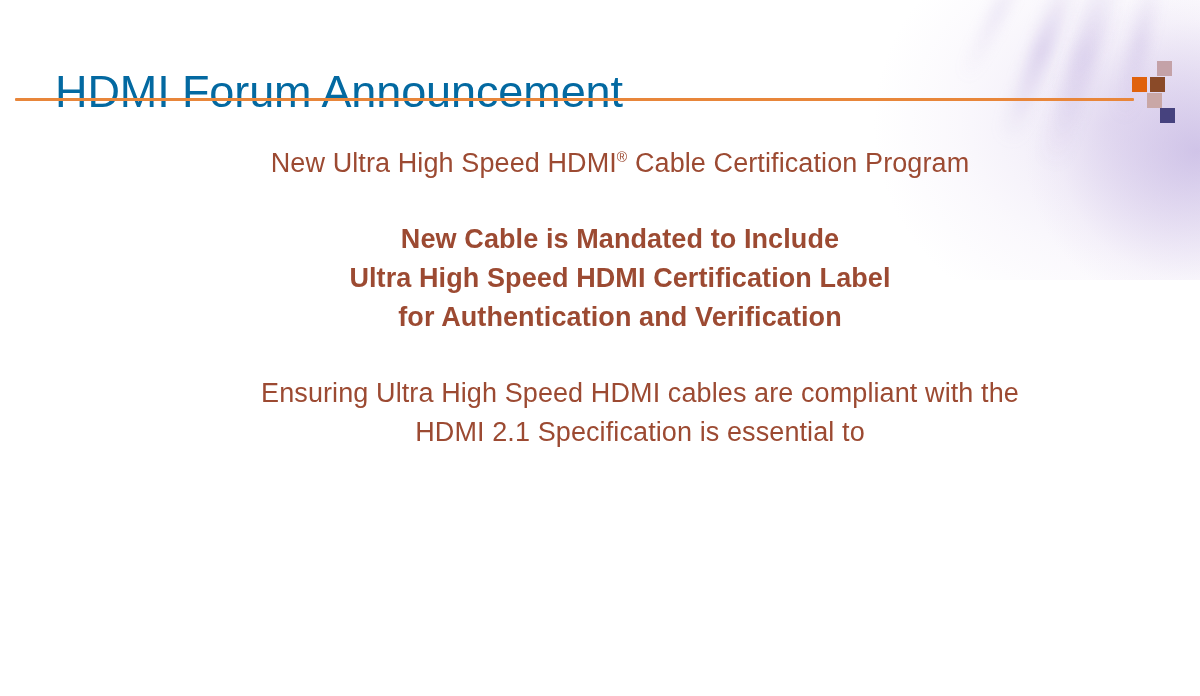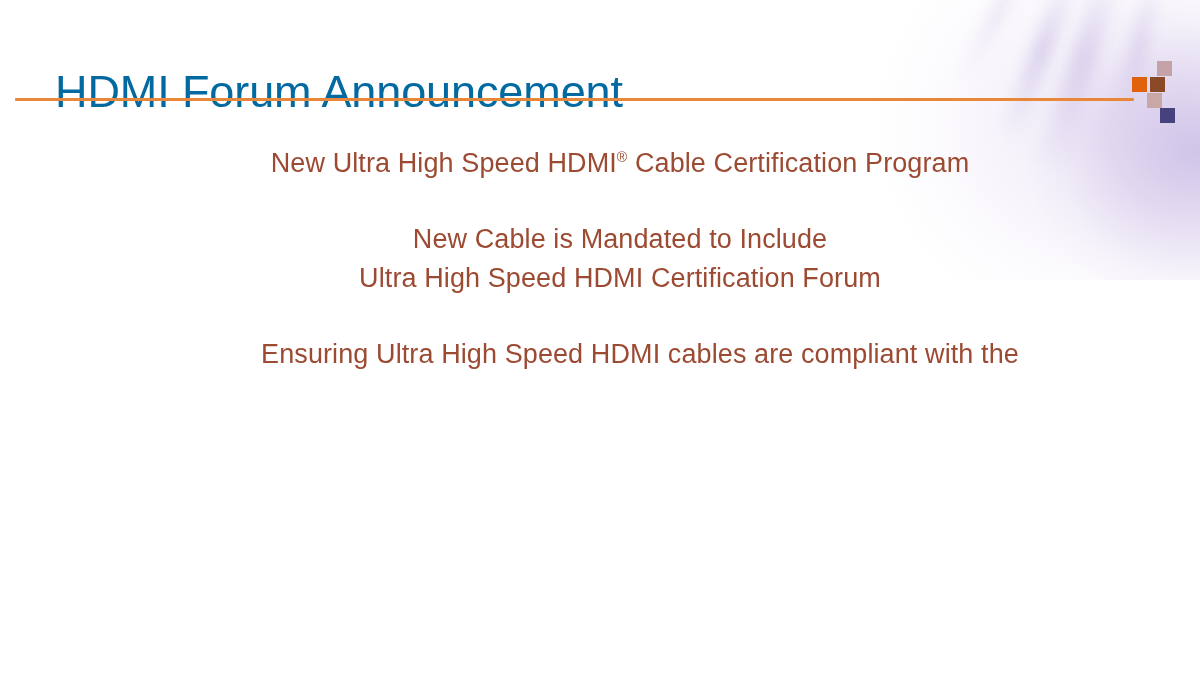--- a/index.html
+++ b/index.html
@@ -106,21 +106,21 @@
     color: #9c4a32;
     font-size: 27px;
     font-weight: 400;
     line-height: 39px;
     letter-spacing: 0.1px;
   }
 
   .para .line { display: block; white-space: pre; margin-left: 40px; }
 
   .para.block-1 { margin: 0; }
-  .para.block-2 { margin: 37px 0 0 0; }
+  .para.block-2 { margin: 37px 0 0 0; font-weight: bold; }
   .para.block-3 { margin: 37px 0 0 0; padding-left: 40px; }
 
   sup.reg {
     font-size: 0.52em;
     vertical-align: super;
     line-height: 0;
   }
 </style>
 </head>
 <body>
@@ -144,22 +144,24 @@
   <div class="square sq-navy"></div>
 
   <div class="body-area">
 
     <p class="para block-1">
       <span class="line"><span>New Ultra High Speed HDMI</span><sup class="reg">®</sup><span> Cable Certification Program</span></span>
     </p>
 
     <p class="para block-2">
       <span class="line">New Cable is Mandated to Include</span>
-      <span class="line">Ultra High Speed HDMI Certification Forum</span>
+      <span class="line">Ultra High Speed HDMI Certification Label</span>
+      <span class="line">for Authentication and Verification</span>
     </p>
 
     <p class="para block-3">
       <span class="line">Ensuring Ultra High Speed HDMI cables are compliant with the</span>
+      <span class="line">HDMI 2.1 Specification is essential to</span>
     </p>
 
   </div>
 
 </div>
 
 </body></html>

